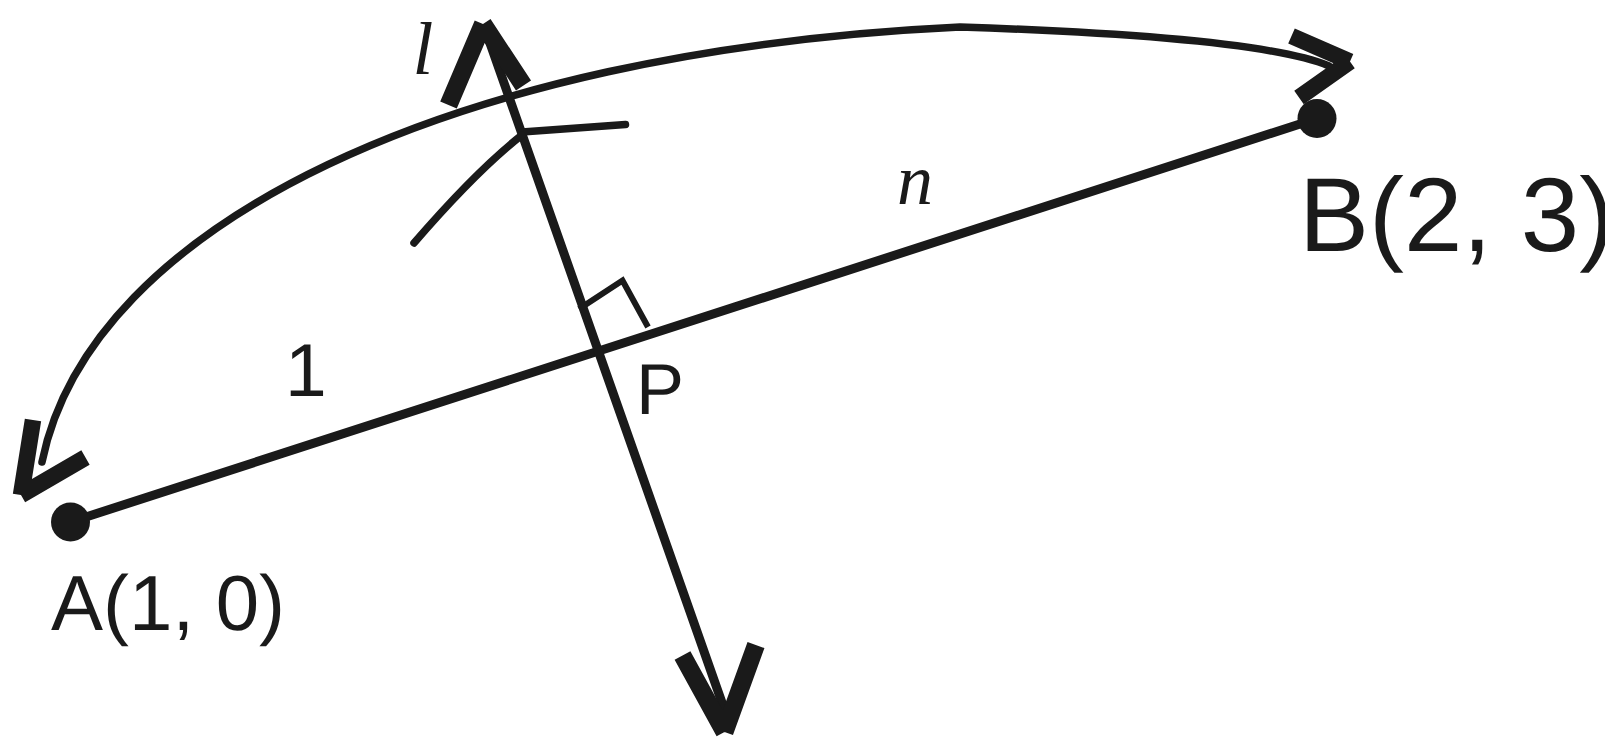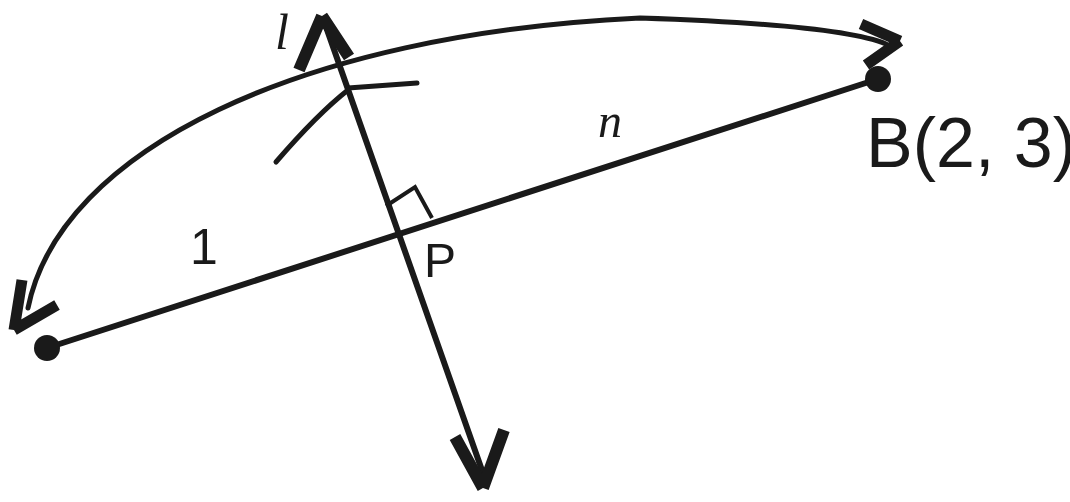--- a/index.html
+++ b/index.html
@@ -70,20 +70,21 @@
 
     <path d="M 348 88 L 417 83" fill="none" stroke="#1a1a1a" stroke-width="5" stroke-linecap="round"></path>
     <path d="M 348 90 C 320 112, 295 140, 276 162" fill="none" stroke="#1a1a1a" stroke-width="5" stroke-linecap="round"></path>
 
     <path d="M 386 206 L 415 187 L 432 218" fill="none" stroke="#1a1a1a" stroke-width="4" stroke-linecap="butt" stroke-linejoin="miter"></path>
 
     <circle cx="47" cy="348" r="13" fill="#1a1a1a"></circle>
     <circle cx="878" cy="79" r="13" fill="#1a1a1a"></circle>
   </svg>
 
+  <div class="lbl lbl-sans" id="label-A">A(1, 0)</div>
 
   <div class="lbl lbl-sans" id="label-B">B(2, 3)</div>
 
   <div class="lbl lbl-sans" id="label-P">P</div>
 
   <div class="lbl lbl-sans" id="label-one">1</div>
 
   <div class="lbl lbl-italic" id="label-l">l</div>
 
   <div class="lbl lbl-italic" id="label-n">n</div>

